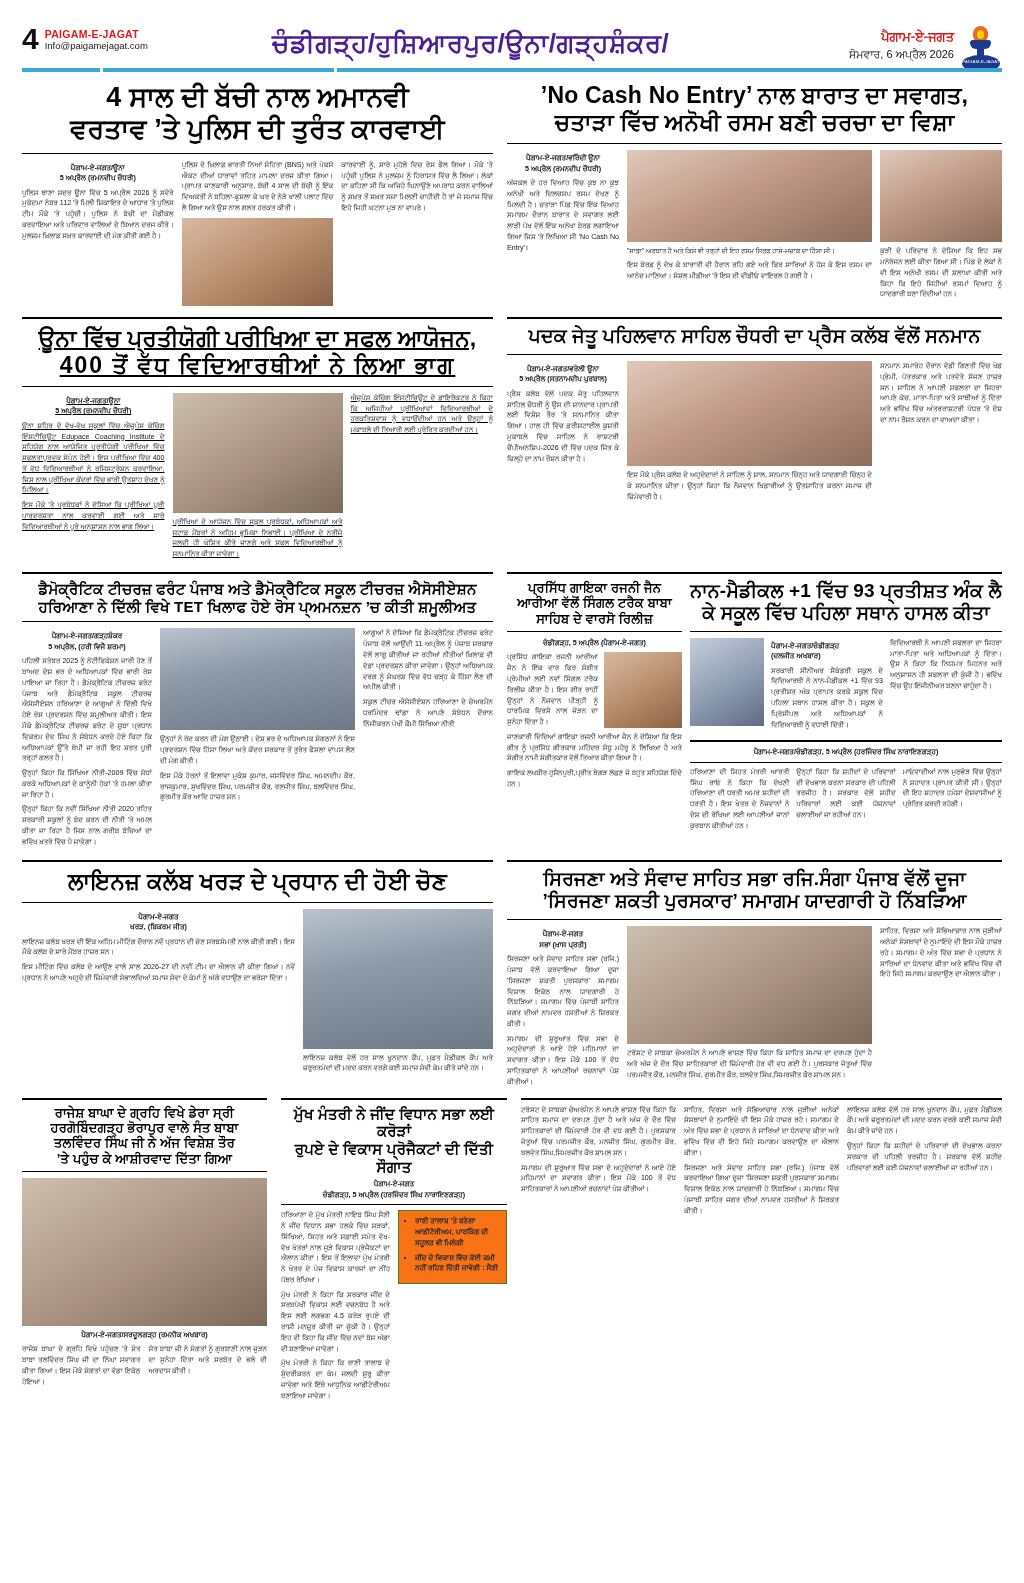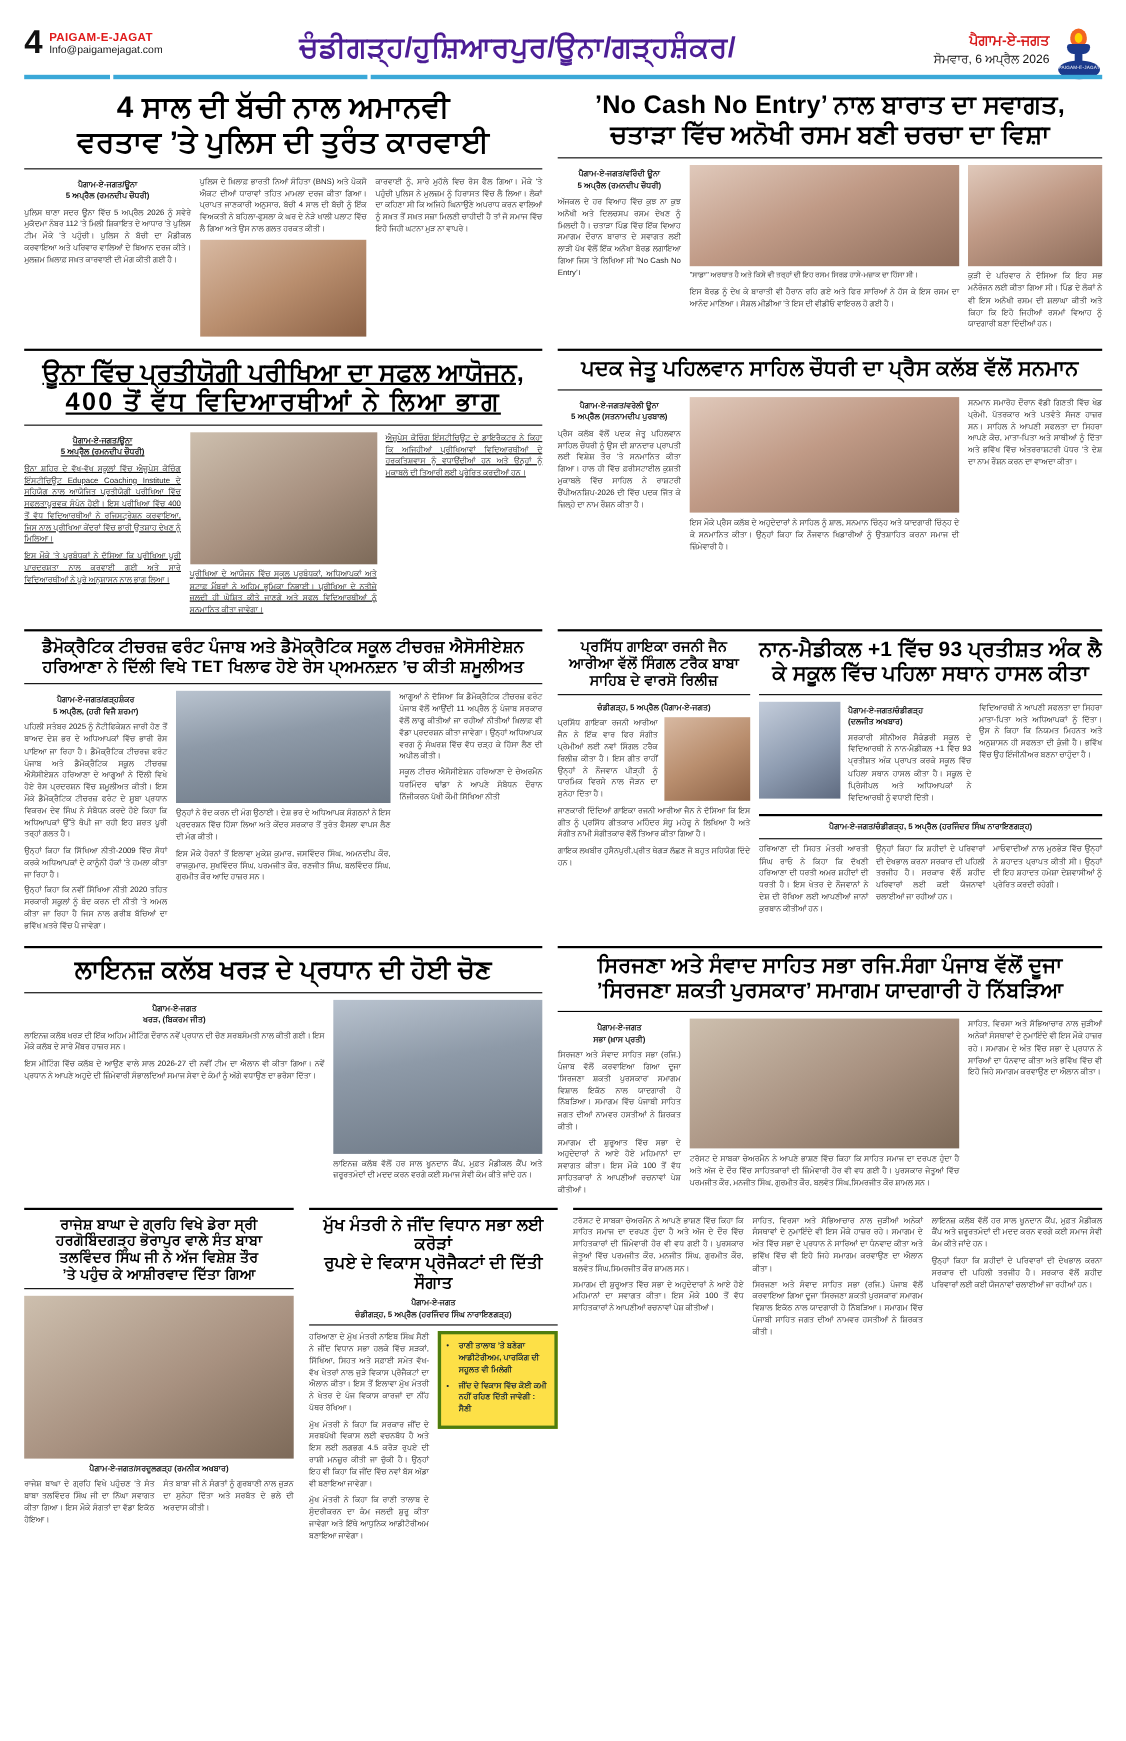--- a/index.html
+++ b/index.html
@@ -113,21 +113,21 @@
     position: relative; overflow: hidden;
   }
   .photo.warm { background: linear-gradient(150deg,#d8b9a2 0%,#b98e6e 50%,#8c6246 100%); }
   .photo.crowd { background: linear-gradient(170deg,#b9c3cf 0%,#8e9aa8 40%,#6e7986 100%); }
   .photo.indoor { background: linear-gradient(150deg,#cdbfae 0%,#a89180 55%,#7d6a59 100%); }
   .photo.stage  { background: linear-gradient(155deg,#e0c9bb 0%,#c09a86 45%,#8e6d5b 100%); }
   .photo.blue   { background: linear-gradient(150deg,#c4cddb 0%,#8d9bb0 55%,#5f6b80 100%); }
 
   
   .hilite {
-    background:#fde047; border:3px solid #4d7c0f; padding:5px 5px 5px 6px;
+    background:#f97316; border:1px solid #4d7c0f; padding:5px 5px 5px 6px;
   }
   .hilite ul { margin:0; padding-left:10px; }
   .hilite li {
     font-size:7.2px; line-height:1.5; color:#123; margin-bottom:4px; font-weight:600;
   }
 </style>
 </head>
 <body>
 
 <div class="page">

